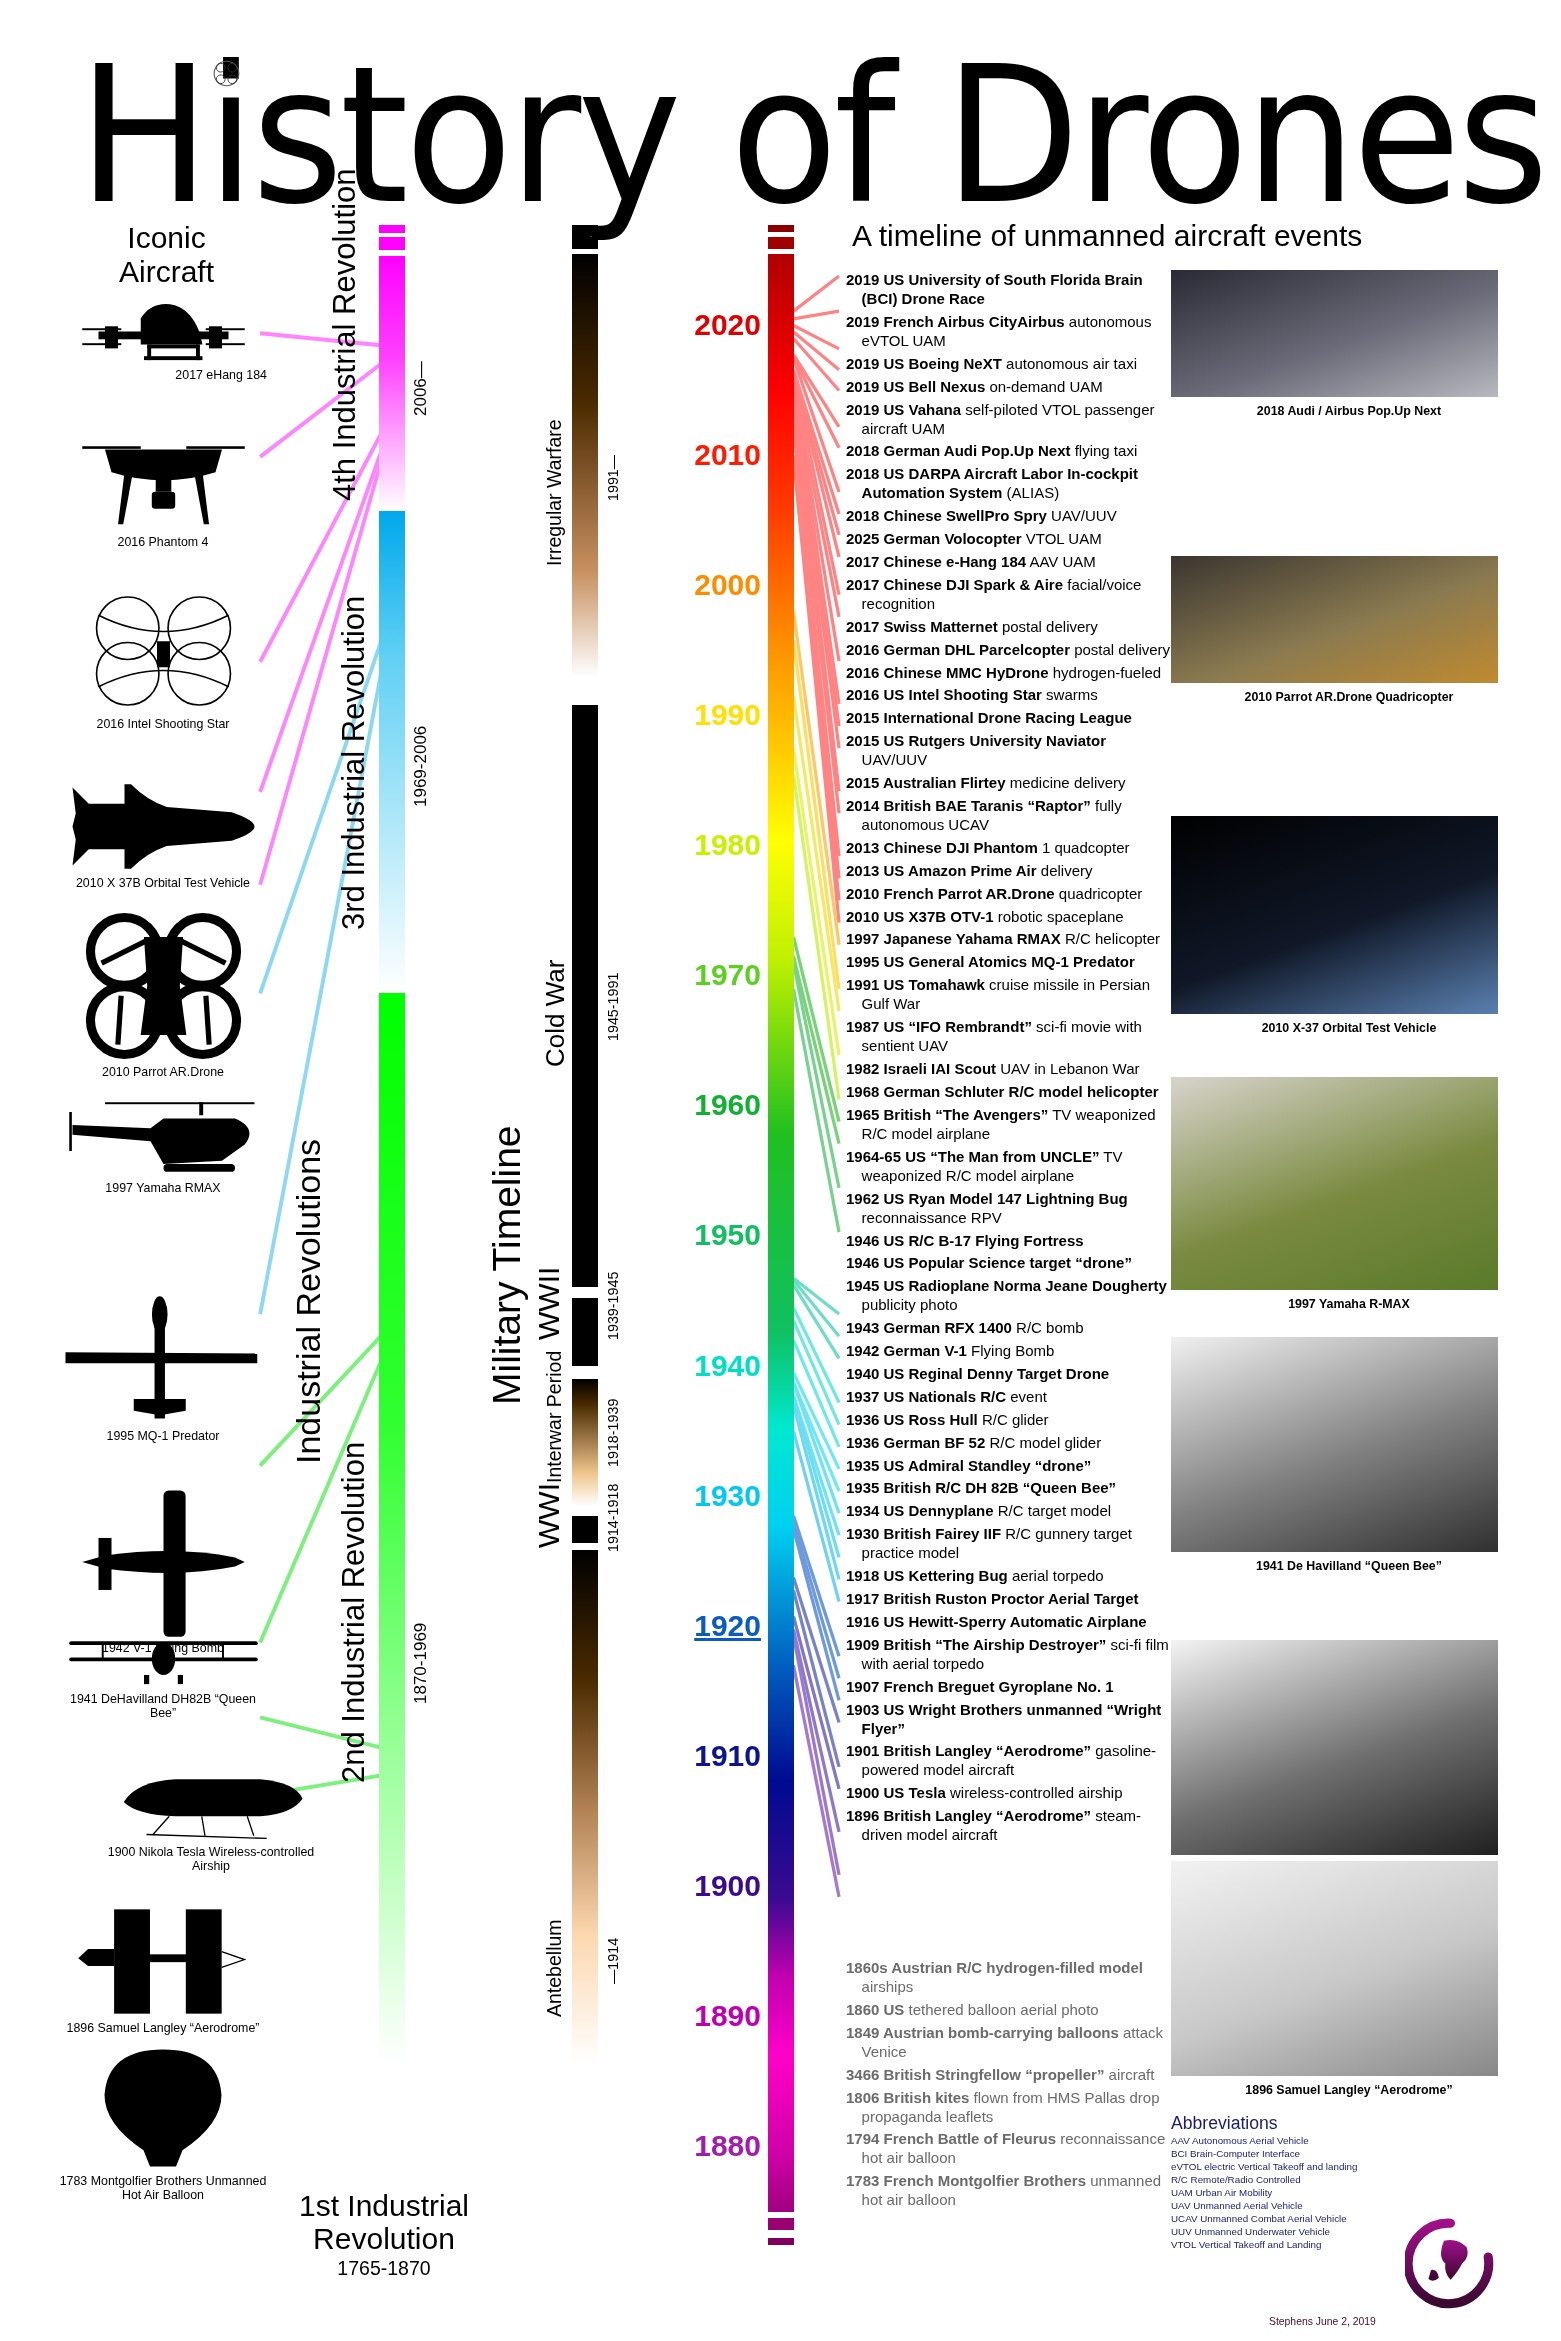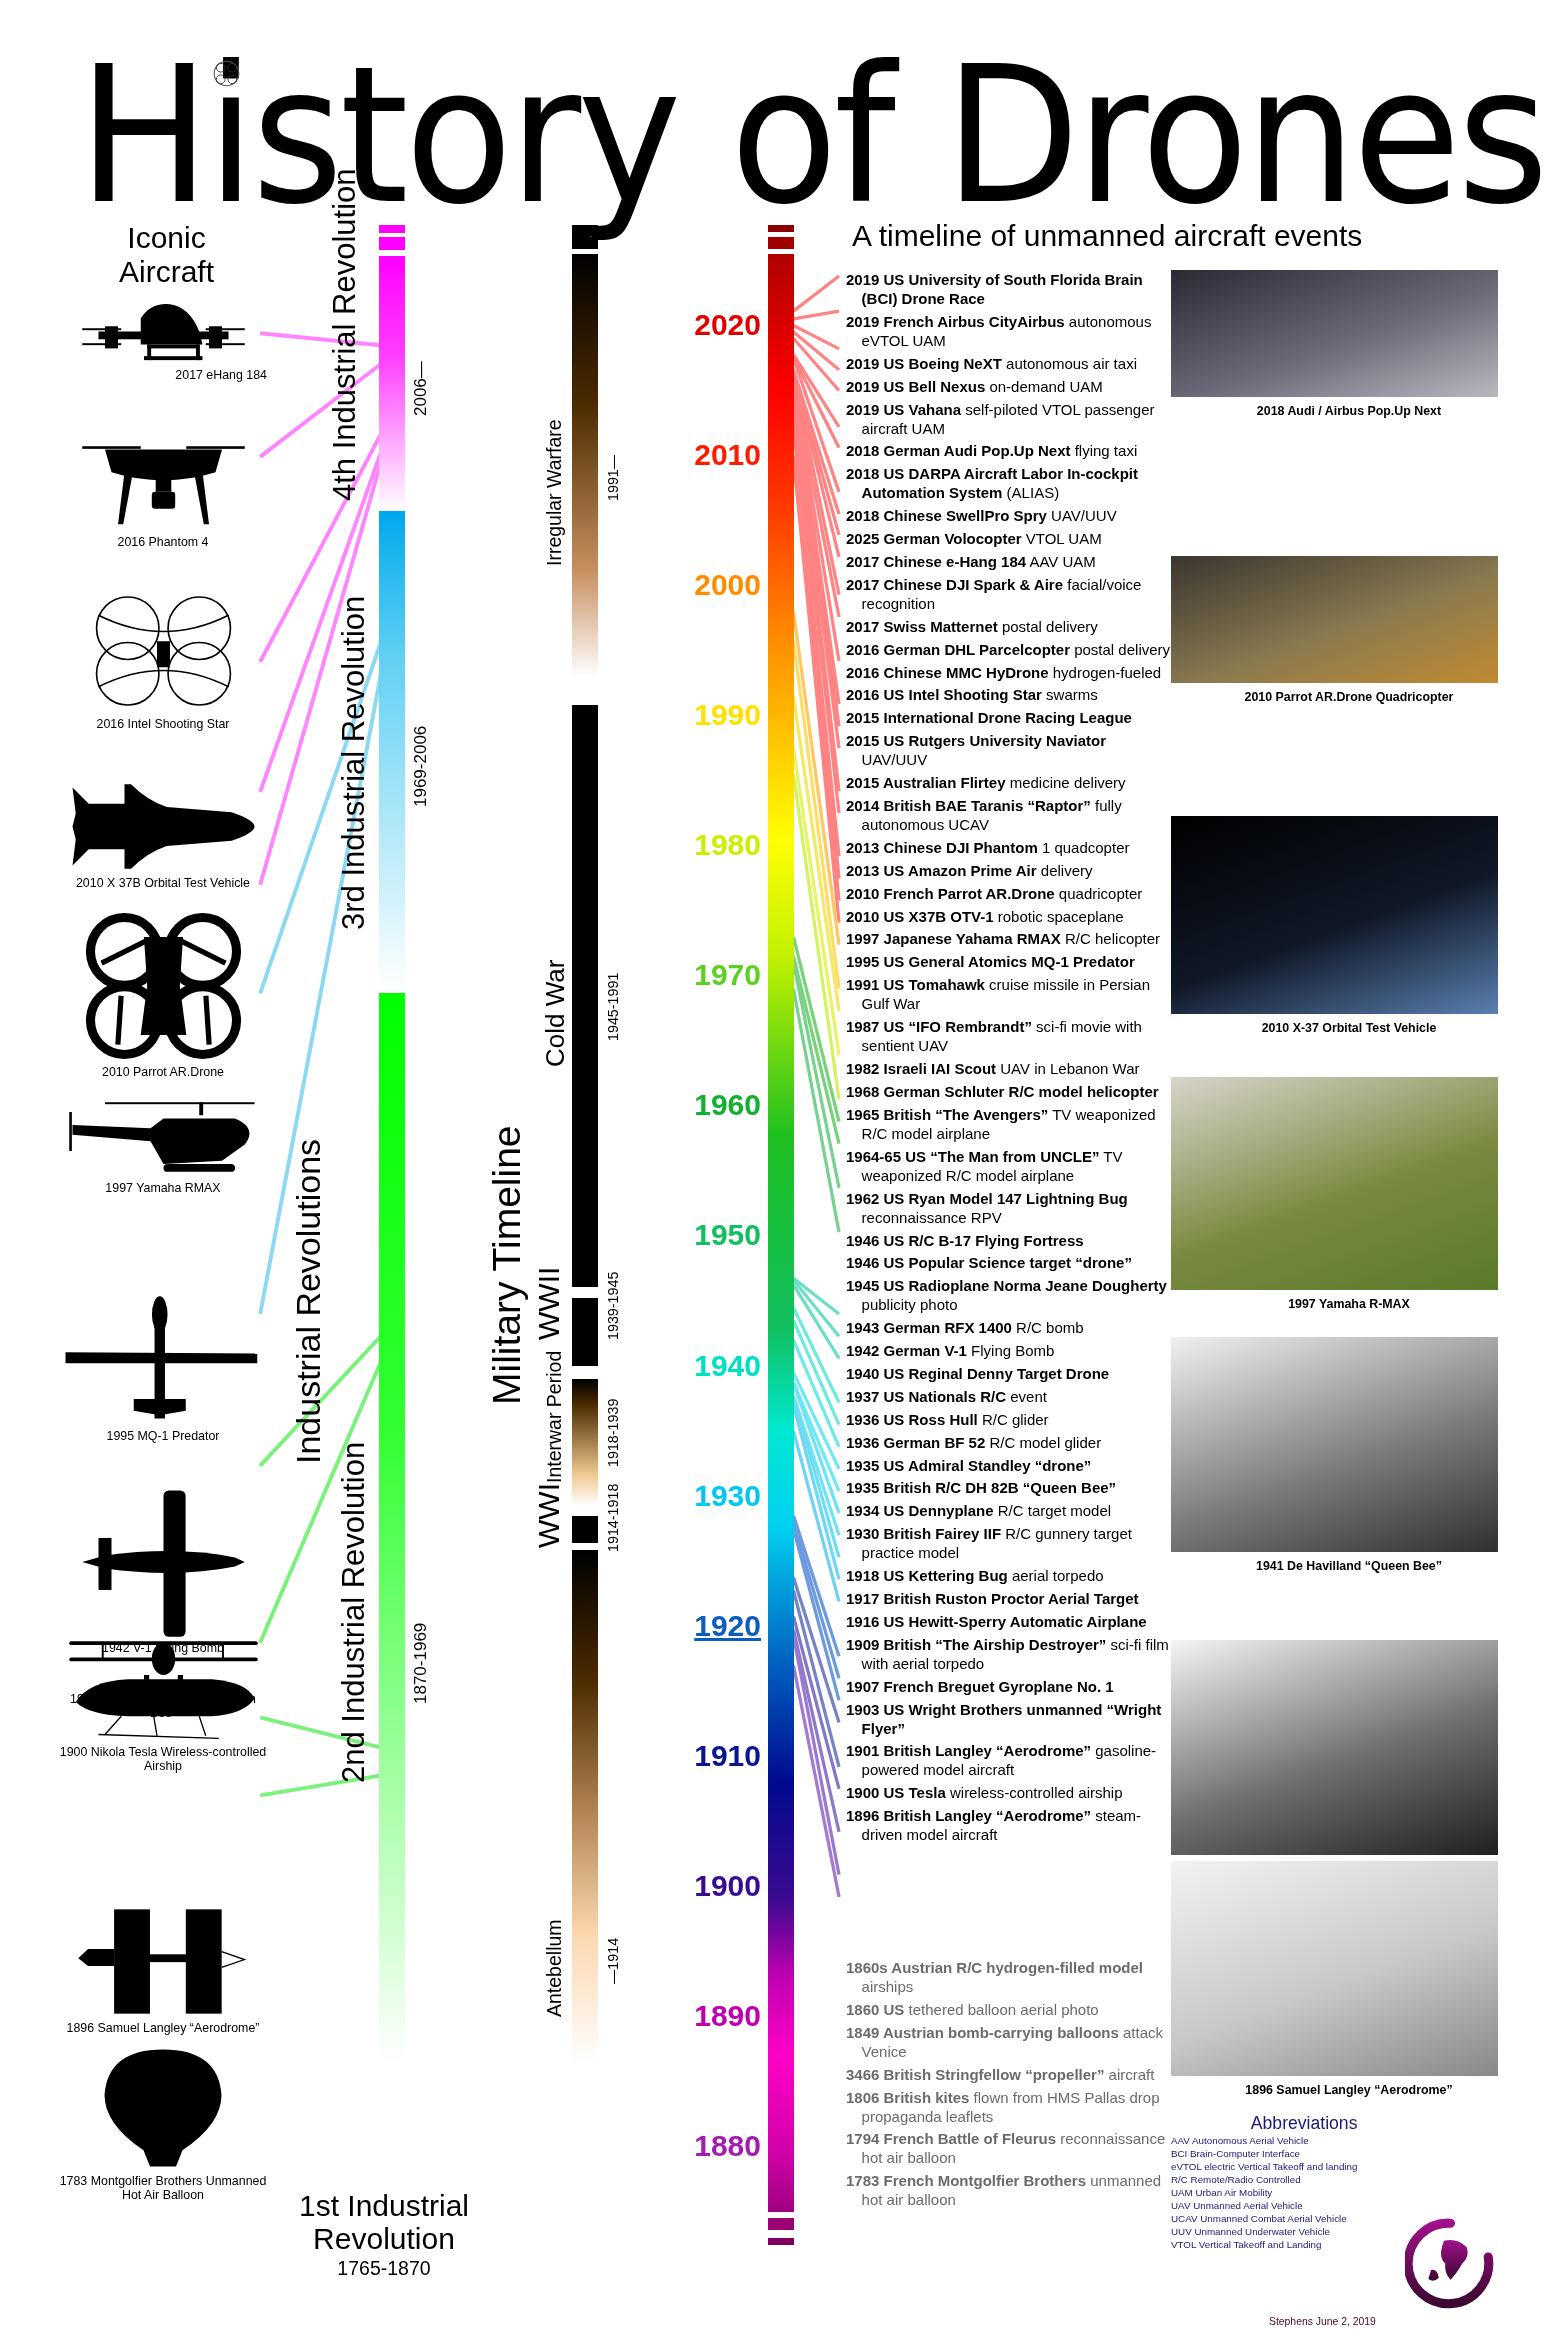--- a/index.html
+++ b/index.html
@@ -16,21 +16,21 @@
   .bar{position:absolute;}
   .decade{position:absolute;left:670px;width:91px;text-align:right;font-size:30px;font-weight:bold;line-height:33px;}
   .events{position:absolute;left:846px;top:270px;width:325px;}
   .ev{font-size:15px;line-height:19px;margin-bottom:3.9px;padding-left:15.6px;text-indent:-15.6px;}
   .ev b{font-weight:bold;}
   .ev.old{color:#6b6b6b;}
   .photo{position:absolute;left:1171px;width:356px;}
   .photo .img{width:327px;overflow:hidden;}
   .photo .cap{font-size:12.4px;text-align:center;margin-top:6.5px;font-weight:bold;}
   .abbr{position:absolute;left:1171px;top:2113px;color:#1a1a7a;}
-  .abbr h3{margin:0;font-size:17.6px;font-weight:normal;line-height:21px;text-align:right;}
+  .abbr h3{margin:0;font-size:17.6px;font-weight:normal;line-height:21px;}
   .abbr div{font-size:9.8px;line-height:13px;}
   .sig{position:absolute;left:1269px;top:2316px;font-size:10.4px;color:#4a0a2a;}
   .lines{position:absolute;left:0;top:0;pointer-events:none;}
 </style>
 </head>
 <body>
 
 <svg class="lines" width="1561" height="2342" viewBox="0 0 2400 3600">
 
   <g stroke="#ff66ff" stroke-width="6" opacity="0.8" fill="none">
@@ -230,21 +230,21 @@
     <rect x="5" y="33" width="290" height="6" rx="3" fill="#000"></rect>
     <rect x="55" y="12" width="3" height="24" fill="#000"></rect>
       <rect x="240" y="12" width="3" height="24" fill="#000"></rect>
     <ellipse cx="150" cy="35" rx="18" ry="25" fill="#000"></ellipse>
     <rect x="120" y="60" width="8" height="14" fill="#000"></rect>
       <rect x="172" y="60" width="8" height="14" fill="#000"></rect>
   </svg>
   <div class="cap">1941 DeHavilland DH82B “Queen Bee”</div>
 </div>
 
-<div class="craft" style="top:1676px;">
+<div class="craft" style="top:1776px;margin-left:48px;">
   <svg width="189" height="65" viewBox="0 0 290 100">
     <path d="M10 40 Q30 8 90 5 L220 5 Q275 10 285 35 Q270 58 220 62 L90 62 Q30 60 10 40 Z" fill="#000"></path>
     <g stroke="#000" stroke-width="2" fill="none">
         <line x1="80" y1="62" x2="55" y2="90"></line>
         <line x1="130" y1="62" x2="135" y2="92"></line>
         <line x1="200" y1="62" x2="210" y2="92"></line>
         <line x1="45" y1="90" x2="230" y2="96"></line>
       </g>
   </svg>
   <div class="cap">1900 Nikola Tesla Wireless-controlled Airship</div>

